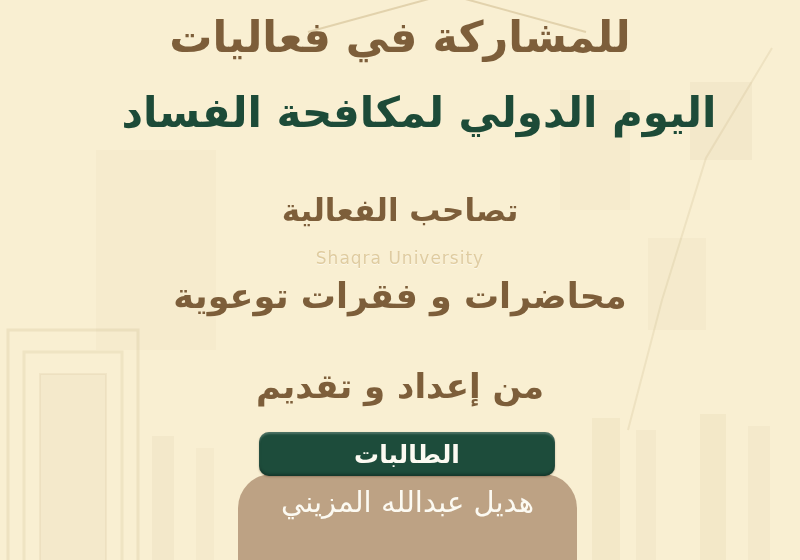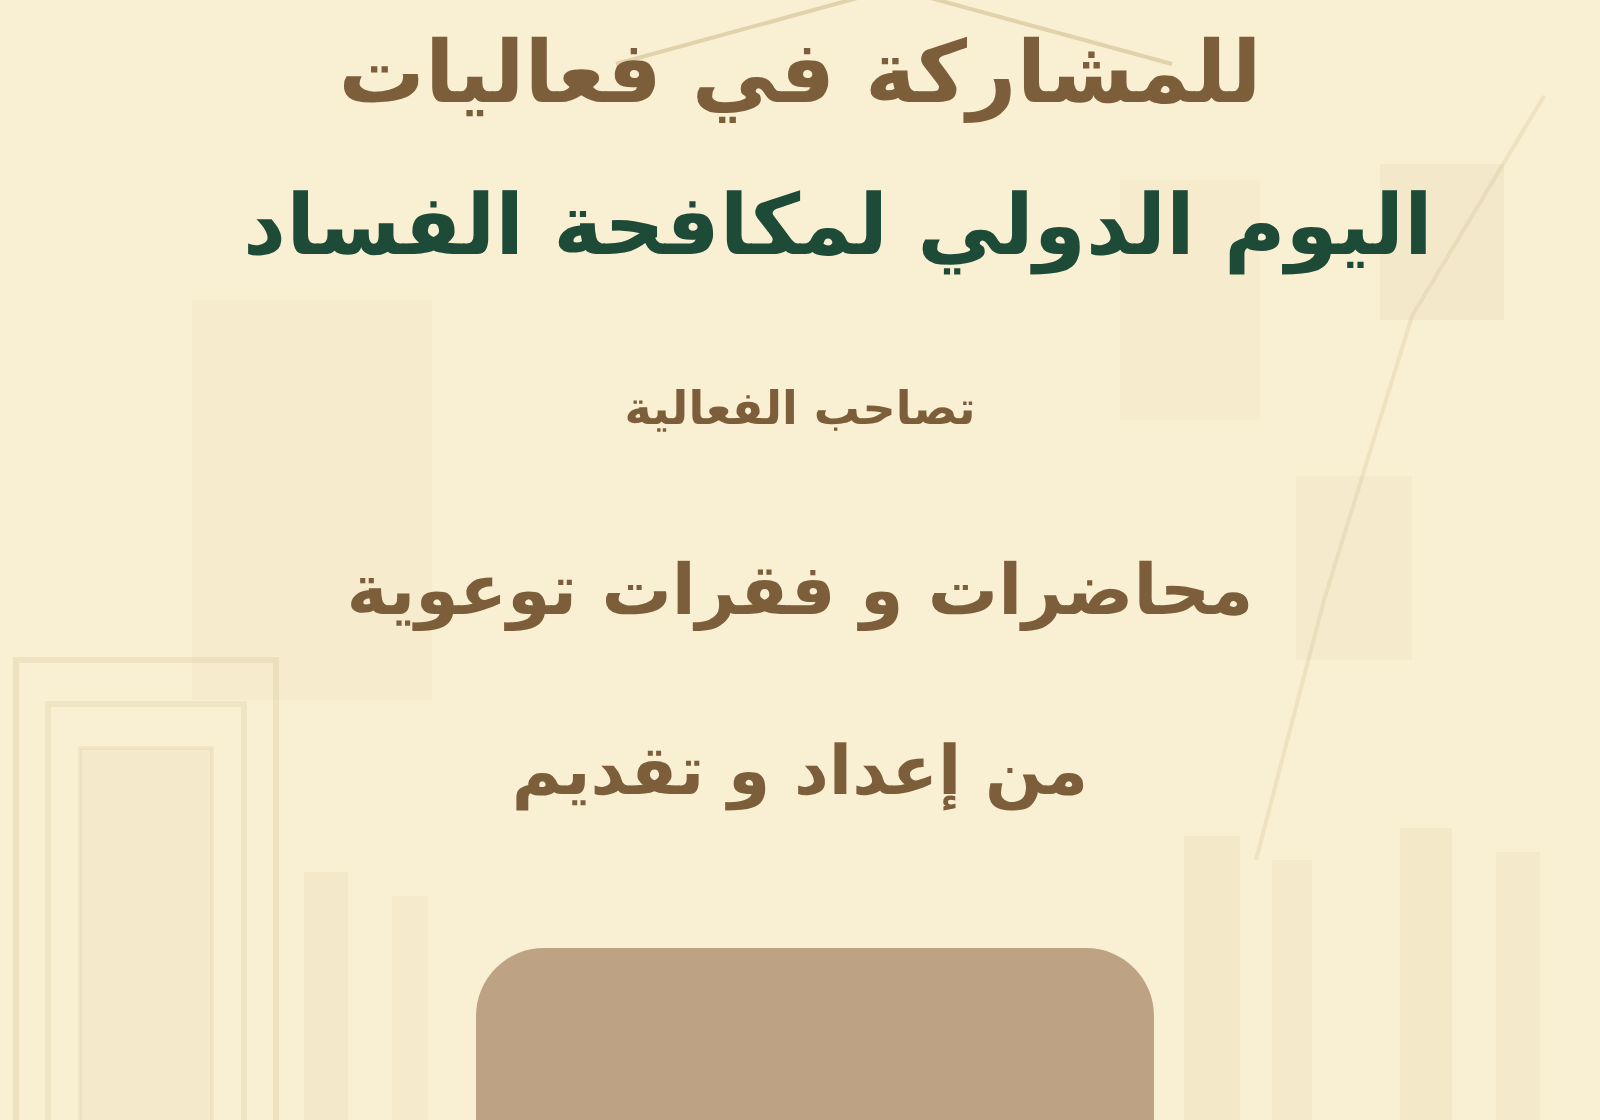--- a/index.html
+++ b/index.html
@@ -27,21 +27,21 @@
     text-shadow:0 1px 0 rgba(255,255,255,.55);
     font-family:"DejaVu Sans",sans-serif;
   }
   
   .flyer-line{
     position:absolute;left:0;width:800px;text-align:center;
     direction:rtl;font-weight:bold;white-space:nowrap;
   }
   .line-intro     {top:12px; font-size:43px;color:var(--brown);}
   .line-title     {top:88px; font-size:42px;color:var(--green);padding-left:19px;}
-  .line-accompany {top:192px;font-size:23px;color:var(--brown);}
+  .line-accompany {top:192px;font-size:31px;color:var(--brown);}
   .line-activities{top:276px;font-size:35px;color:var(--brown);}
   .line-prepared  {top:366px;font-size:34px;color:var(--brown);}
   
   .students-badge{
     position:absolute;left:259px;top:432px;width:296px;height:44px;
     background:var(--badge-bg);
     border-radius:10px;z-index:3;
     display:flex;align-items:center;justify-content:center;
     box-shadow:inset 0 2px 2px rgba(255,255,255,.22), inset 0 -2px 3px rgba(0,0,0,.28), 0 1px 2px rgba(60,40,20,.3);
   }
@@ -82,29 +82,34 @@
       <rect x="636" y="430" width="20" height="130" fill="rgba(176,148,94,0.06)"></rect>
       <rect x="700" y="414" width="26" height="146" fill="rgba(176,148,94,0.08)"></rect>
       <rect x="748" y="426" width="22" height="134" fill="rgba(176,148,94,0.06)"></rect>
 
       <rect x="152" y="436" width="22" height="124" fill="rgba(176,148,94,0.07)"></rect>
       <rect x="196" y="448" width="18" height="112" fill="rgba(176,148,94,0.05)"></rect>
 
       <rect x="96" y="150" width="120" height="200" fill="rgba(176,148,94,0.04)"></rect>
       <rect x="560" y="90" width="70" height="120" fill="rgba(176,148,94,0.04)"></rect>
     </svg>
+    <div class="wm-text">Shaqra University</div>
   </div>
 
   <div class="flyer-line line-intro">للمشاركة في فعاليات</div>
 
   <div class="flyer-line line-title">اليوم الدولي لمكافحة الفساد</div>
 
   <div class="flyer-line line-accompany">تصاحب الفعالية</div>
 
   <div class="flyer-line line-activities">محاضرات و فقرات توعوية</div>
 
   <div class="flyer-line line-prepared">من إعداد و تقديم</div>
 
+  <div class="students-badge">
+    <span>الطالبات</span>
+  </div>
 
   <div class="students-box">
+    <div class="student-name">هديل عبدالله المزيني</div>
   </div>
 
 </div>
 
 </body></html>

